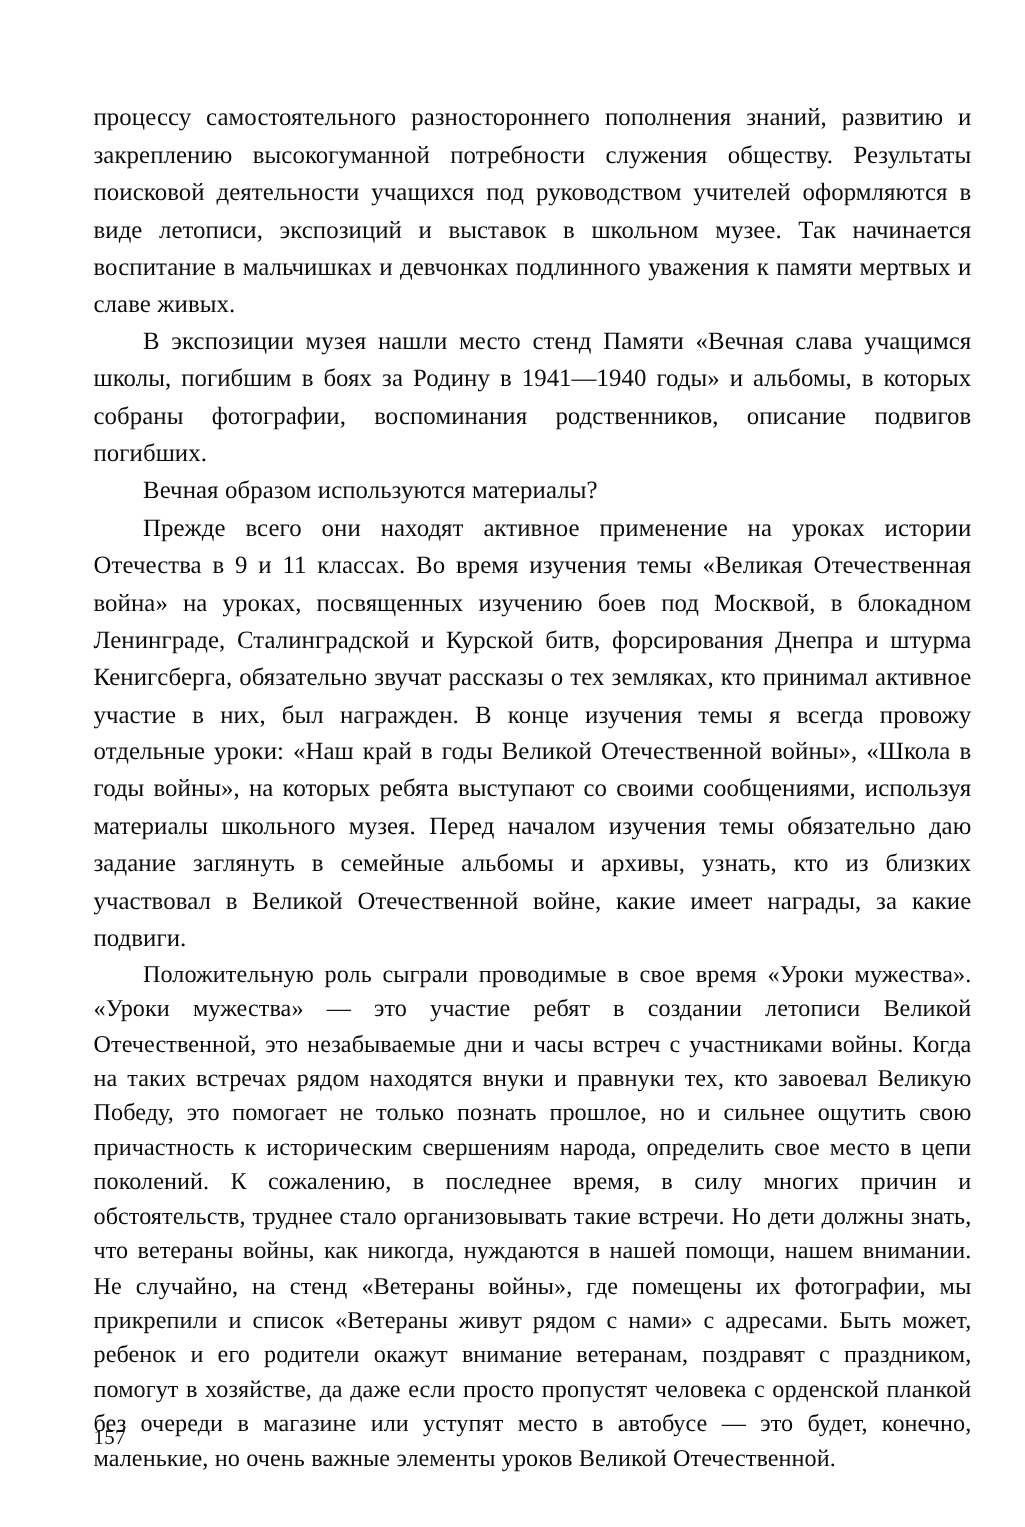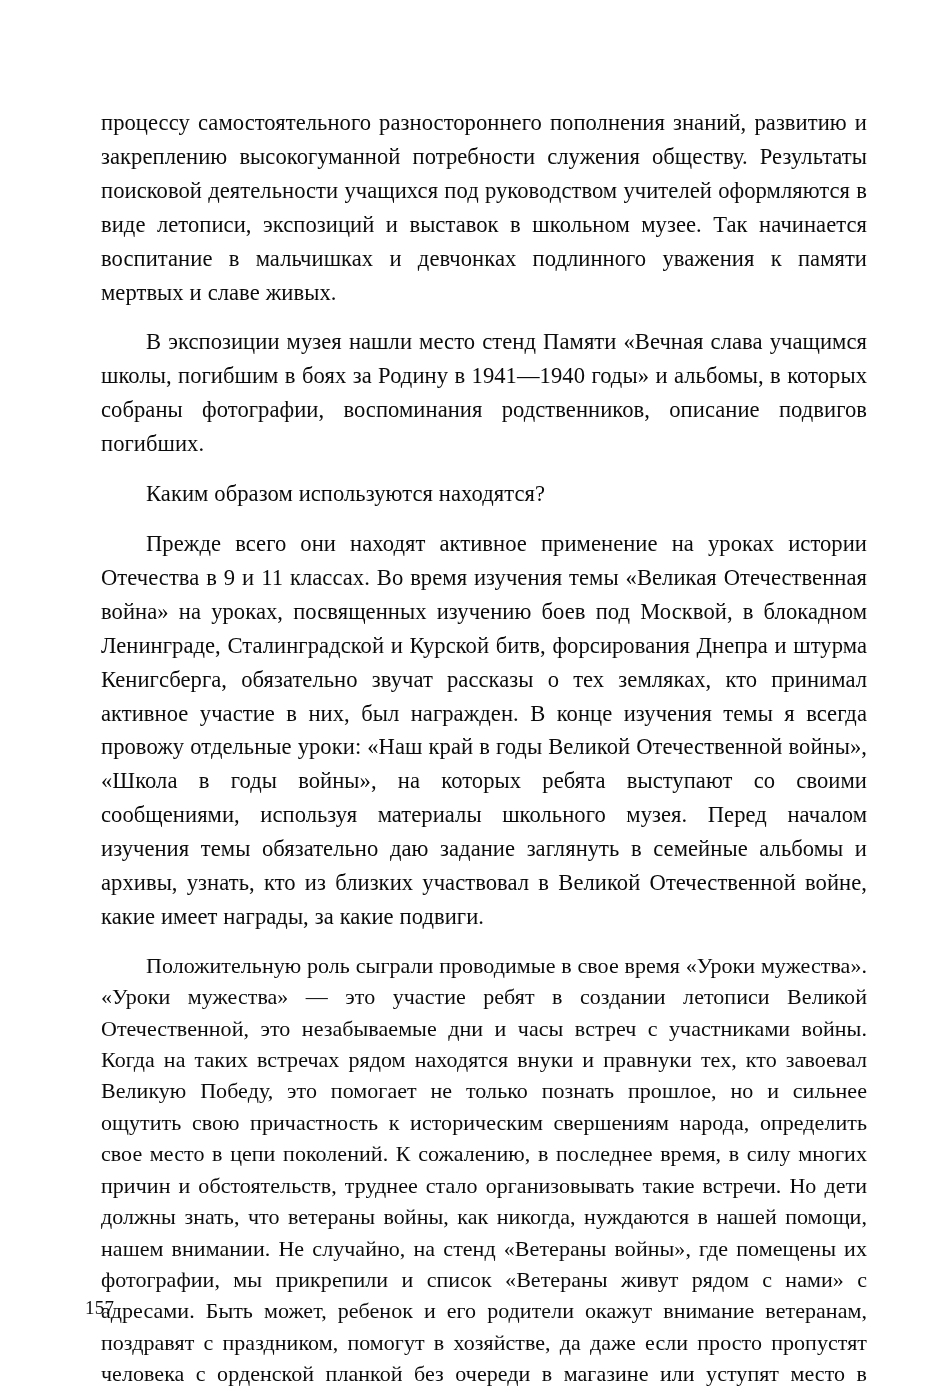--- a/index.html
+++ b/index.html
@@ -21,21 +21,21 @@
   }
 
   .text-column {
     position: absolute;
     left: 85px;
     top: 90px;
     width: 798px;
   }
 
   .para {
-    margin: 16px;
+    margin: 0;
     font-size: 22.6px;
     line-height: 33.9px;
     text-align: justify;
     text-justify: inter-word;
     text-indent: 0;
     letter-spacing: 0.05px;
     word-spacing: 0.2px;
     font-family: Liberation Serif, serif;
     -webkit-font-smoothing: none;
   }
@@ -72,21 +72,21 @@
 </head>
 <body>
 
 <div class="page">
 
   <div class="text-column">
     <p class="para continuation">процессу самостоятельного разностороннего пополнения знаний, развитию и закреплению высокогуманной потребности служения обществу. Результаты поисковой деятельности учащихся под руководством учителей оформляются в виде летописи, экспозиций и выставок в школьном музее. Так начинается воспитание в мальчишках и девчонках подлинного уважения к памяти мертвых и славе живых.</p>
 
     <p class="para indented">В экспозиции музея нашли место стенд Памяти «Вечная слава учащимся школы, погибшим в боях за Родину в 1941—1940 годы» и альбомы, в которых собраны фотографии, воспоминания родственников, описание подвигов погибших.</p>
 
-    <p class="para indented">Каким образом используются находятся?</p>
+    <p class="para indented">Вечная образом используются материалы?</p>
 
     <p class="para indented">Прежде всего они находят активное применение на уроках истории Отечества в 9 и 11 классах. Во время изучения темы «Великая Отечественная война» на уроках, посвященных изучению боев под Москвой, в блокадном Ленинграде, Сталинградской и Курской битв, форсирования Днепра и штурма Кенигсберга, обязательно звучат рассказы о тех земляках, кто принимал активное участие в них, был награжден. В конце изучения темы я всегда провожу отдельные уроки: «Наш край в годы Великой Отечественной войны», «Школа в годы войны», на которых ребята выступают со своими сообщениями, используя материалы школьного музея. Перед началом изучения темы обязательно даю задание заглянуть в семейные альбомы и архивы, узнать, кто из близких участвовал в Великой Отечественной войне, какие имеет награды, за какие подвиги.</p>
 
     <p class="para indented tight">Положительную роль сыграли проводимые в свое время «Уроки мужества». «Уроки мужества» — это участие ребят в создании летописи Великой Отечественной, это незабываемые дни и часы встреч с участниками войны. Когда на таких встречах рядом находятся внуки и правнуки тех, кто завоевал Великую Победу, это помогает не только познать прошлое, но и сильнее ощутить свою причастность к историческим свершениям народа, определить свое место в цепи поколений. К сожалению, в последнее время, в силу многих причин и обстоятельств, труднее стало организовывать такие встречи. Но дети должны знать, что ветераны войны, как никогда, нуждаются в нашей помощи, нашем внимании. Не случайно, на стенд «Ветераны войны», где помещены их фотографии, мы прикрепили и список «Ветераны живут рядом с нами» с адресами. Быть может, ребенок и его родители окажут внимание ветеранам, поздравят с праздником, помогут в хозяйстве, да даже если просто пропустят человека с орденской планкой без очереди в магазине или уступят место в автобусе — это будет, конечно, маленькие, но очень важные элементы уроков Великой Отечественной.</p>
   </div>
 
   <div class="folio">157</div>
 
 </div>
 

